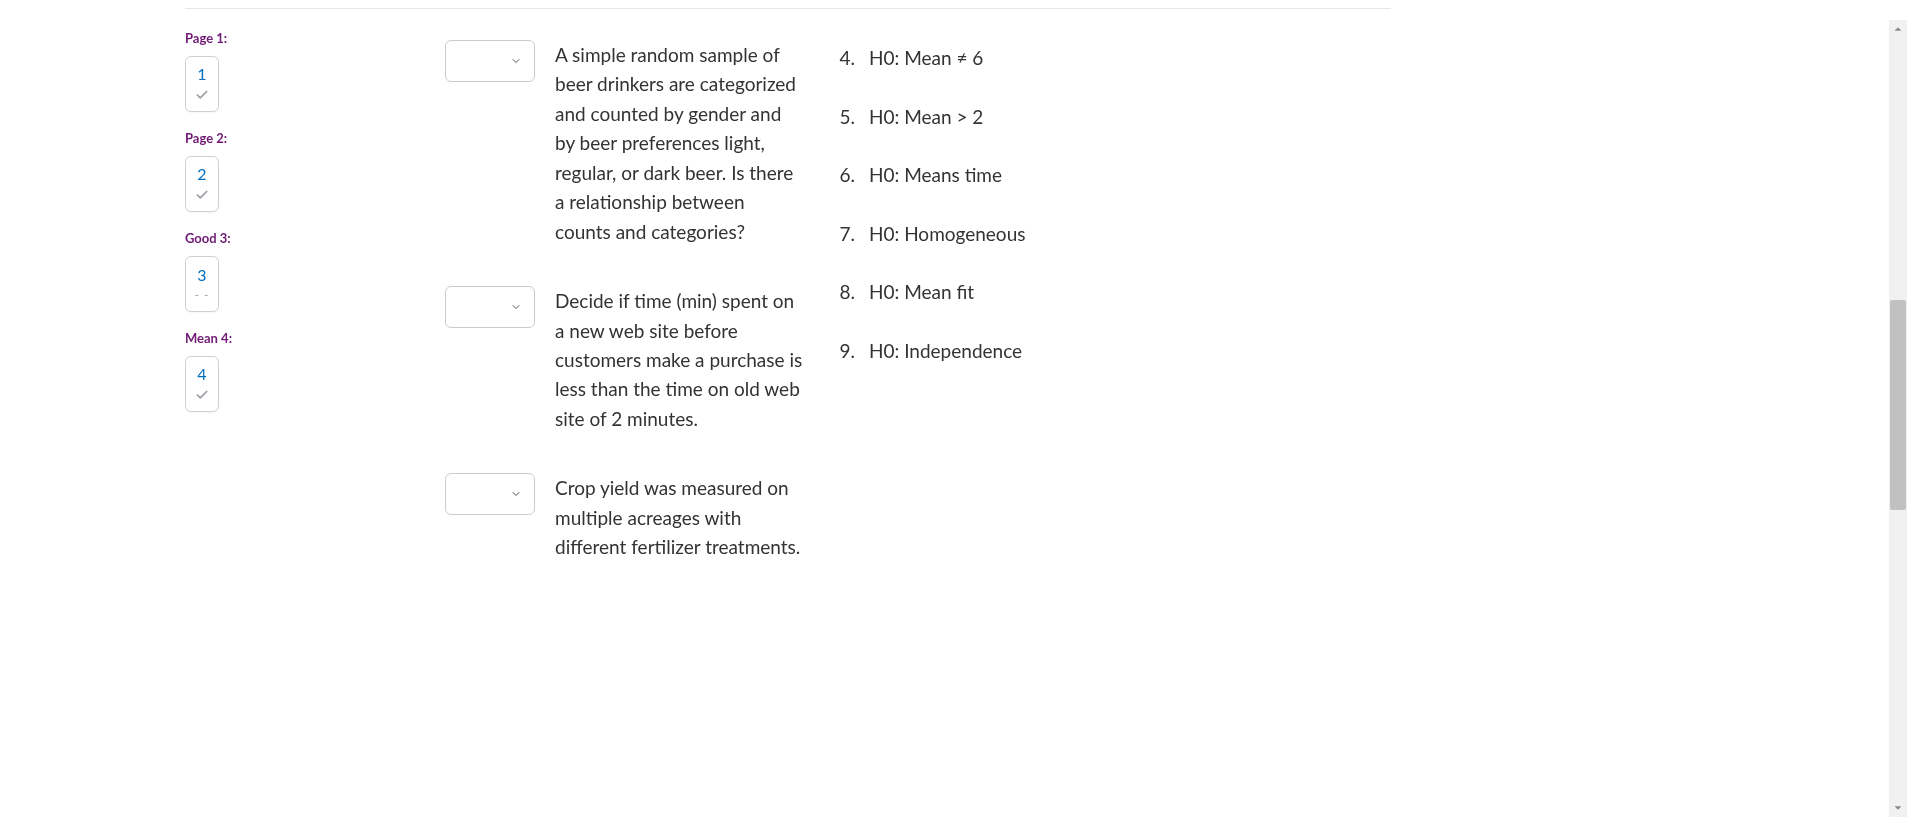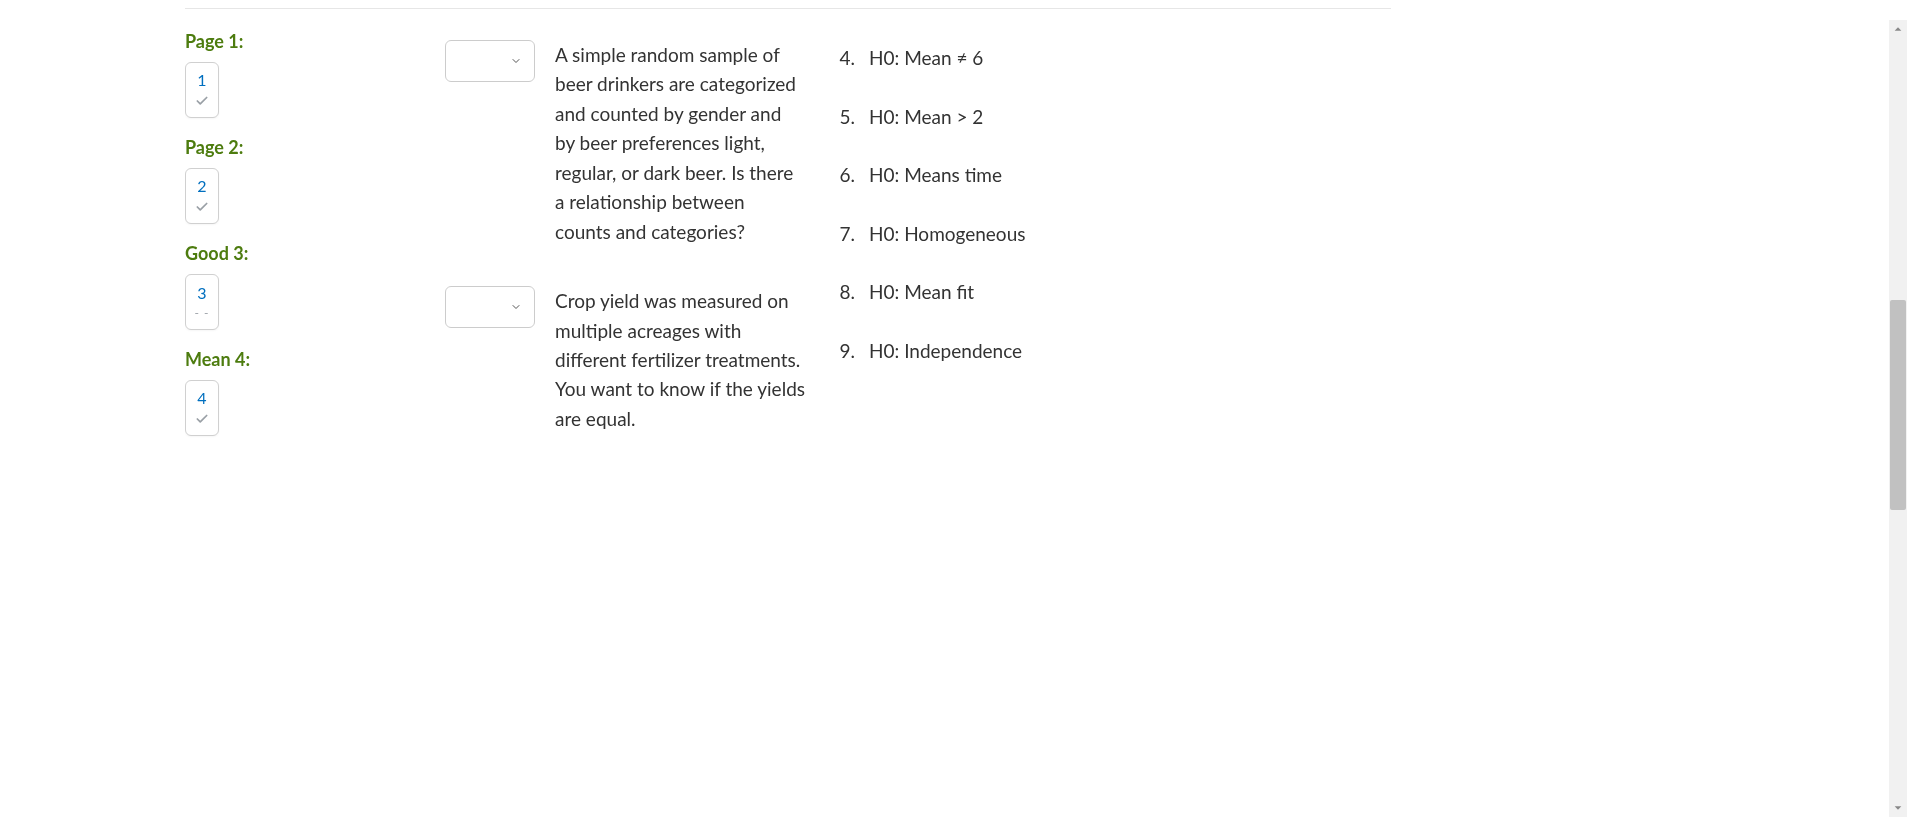--- a/index.html
+++ b/index.html
@@ -8,21 +8,21 @@
   .top-rule { position: absolute; top: 8px; left: 185px; right: 516px; height: 1px; background: #e6e6e6; }
 
   
   .sidebar-container { position: absolute; left: 185px; top: 20px; width: 210px; height: 550px; overflow-y: scroll; }
   .sidebar-container::-webkit-scrollbar { width: 18px; }
   .sidebar-container::-webkit-scrollbar-track { background: #f1f1f1; }
   .sidebar-container::-webkit-scrollbar-thumb { background: #c1c1c1; }
   .sidebar-container::-webkit-scrollbar-button { display:block; height:18px; background:#f1f1f1; }
   .sidebar-inner { padding: 10px 0 40px 0; }
   .page-group { margin-bottom: 18px; }
-  .page-label { font-size: 18px; font-weight: 700; color: #4d7c0f; margin-bottom: 10px; }
+  .page-label { font-size: 13px; font-weight: 700; color: #701a75; margin-bottom: 10px; }
   .page-tile { display: inline-flex; flex-direction: column; align-items: center; justify-content: center; width: 34px; height: 56px; border: 1px solid #d0d0d0; border-radius: 6px; background: #fff; box-shadow: 0 1px 2px rgba(0,0,0,0.04); cursor: pointer; }
   .page-num { font-size: 16px; color: #006fbf; line-height: 1; }
   .page-status { margin-top: 6px; line-height: 1; }
   .check-icon svg { width: 14px; height: 14px; display:block; }
   .dash-icon { color: #9aa0a6; font-size: 12px; letter-spacing: 1px; }
 
   
   .main-container { position: absolute; left: 395px; top: 20px; width: 1000px; height: 550px; overflow-y: scroll; }
   .main-container::-webkit-scrollbar { width: 18px; }
   .main-container::-webkit-scrollbar-track { background: #f1f1f1; }
@@ -110,20 +110,28 @@
 
         <div class="match-row">
           <div class="select-box">
             <svg viewBox="0 0 24 24" fill="none" stroke="#555" stroke-width="2" stroke-linecap="round" stroke-linejoin="round">
                 <polyline points="6 9 12 15 18 9"></polyline>
               </svg>
           </div>
           <div class="prompt-text">A simple random sample of beer drinkers  are categorized and counted by gender and by beer preferences light, regular, or dark beer. Is there a relationship between counts and categories?</div>
         </div>
 
+        <div class="match-row">
+          <div class="select-box">
+            <svg viewBox="0 0 24 24" fill="none" stroke="#555" stroke-width="2" stroke-linecap="round" stroke-linejoin="round">
+                <polyline points="6 9 12 15 18 9"></polyline>
+              </svg>
+          </div>
+          <div class="prompt-text">Decide if time (min) spent on a new web site before customers make a purchase is less than the time on old web site of 2 minutes.</div>
+        </div>
 
         <div class="match-row">
           <div class="select-box">
             <svg viewBox="0 0 24 24" fill="none" stroke="#555" stroke-width="2" stroke-linecap="round" stroke-linejoin="round">
                 <polyline points="6 9 12 15 18 9"></polyline>
               </svg>
           </div>
           <div class="prompt-text">Crop yield was measured on multiple acreages with different fertilizer treatments. You want to know if the yields are equal.</div>
         </div>
 

